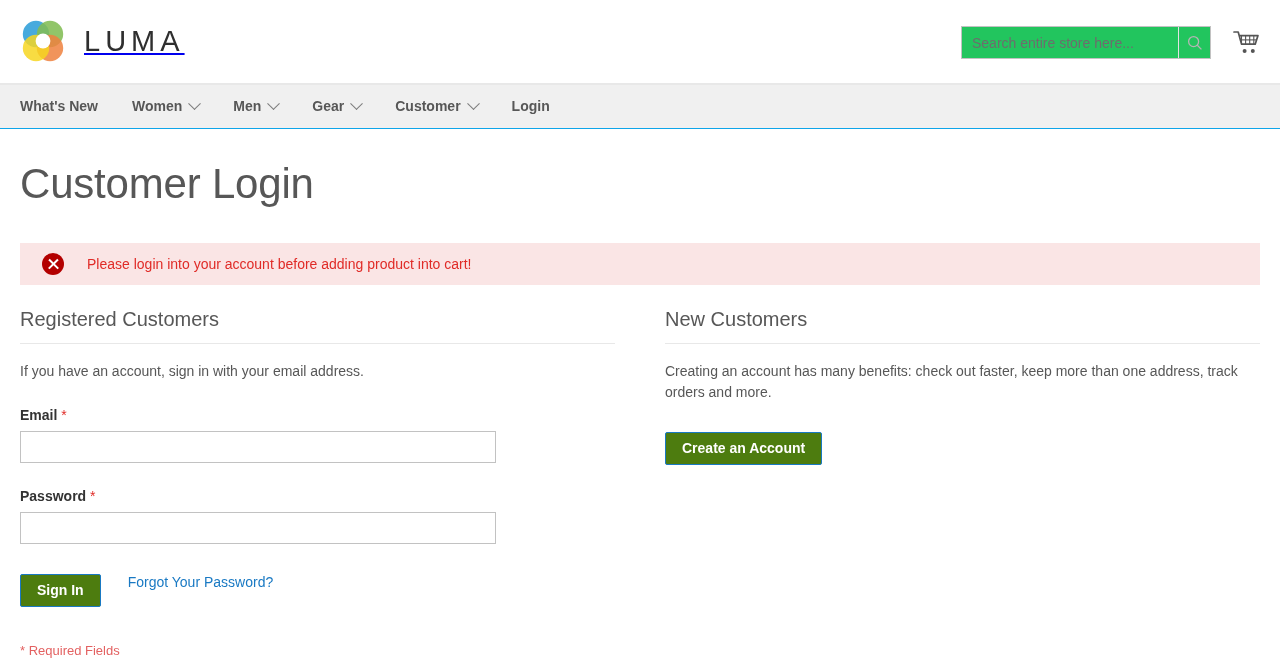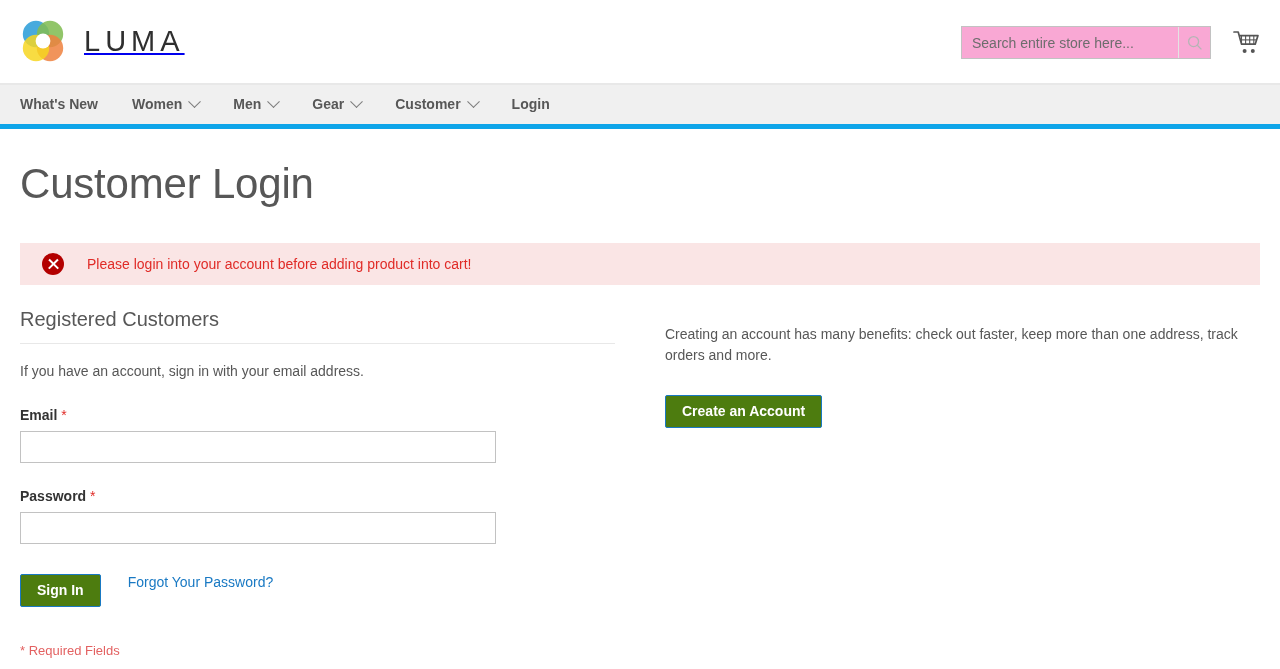--- a/index.html
+++ b/index.html
@@ -53,21 +53,21 @@
   }
   .search-wrap {
     position: relative;
     width: 250px;
     height: 33px;
   }
   .search-input {
     width: 250px;
     height: 33px;
     border: 1px solid #c2c2c2;
-    background: #f9a8d4;
+    background: #22c55e;
     padding: 0 34px 0 10px;
     font-size: 14px;
     color: #575757;
     font-family: "Liberation Sans", sans-serif;
     outline: none;
     border-radius: 0;
   }
   .search-input::placeholder { color: #6d6d6d; opacity: 1; }
   .search-btn {
     position: absolute;
@@ -90,21 +90,21 @@
     align-items: center;
     cursor: pointer;
     text-decoration: none;
   }
 
   
   .nav-bar {
     height: 45px;
     background: #f0f0f0;
     border-top: 1px solid #e8e8e8;
-    border-bottom: 5px solid #0ea5e9;
+    border-bottom: 1px solid #0ea5e9;
     display: flex;
     align-items: center;
     padding-left: 20px;
   }
   .nav-item {
     display: flex;
     align-items: center;
     font-size: 14px;
     font-weight: bold;
     color: #575757;
@@ -354,18 +354,19 @@
         <button class="btn-primary">Sign In</button>
         <a class="link-forgot" href="#">Forgot Your Password?</a>
       </div>
 
       <div class="required-note">* Required Fields</div>
     </div>
 
     <div class="col-gap"></div>
 
     <div class="col-right">
+      <h2 class="block-title">New Customers</h2>
       <div class="block-note">Creating an account has many benefits: check out faster, keep more than one address, track orders and more.</div>
       <button class="btn-primary btn-create">Create an Account</button>
     </div>
 
   </div>
 </div>
 
 </body></html>

